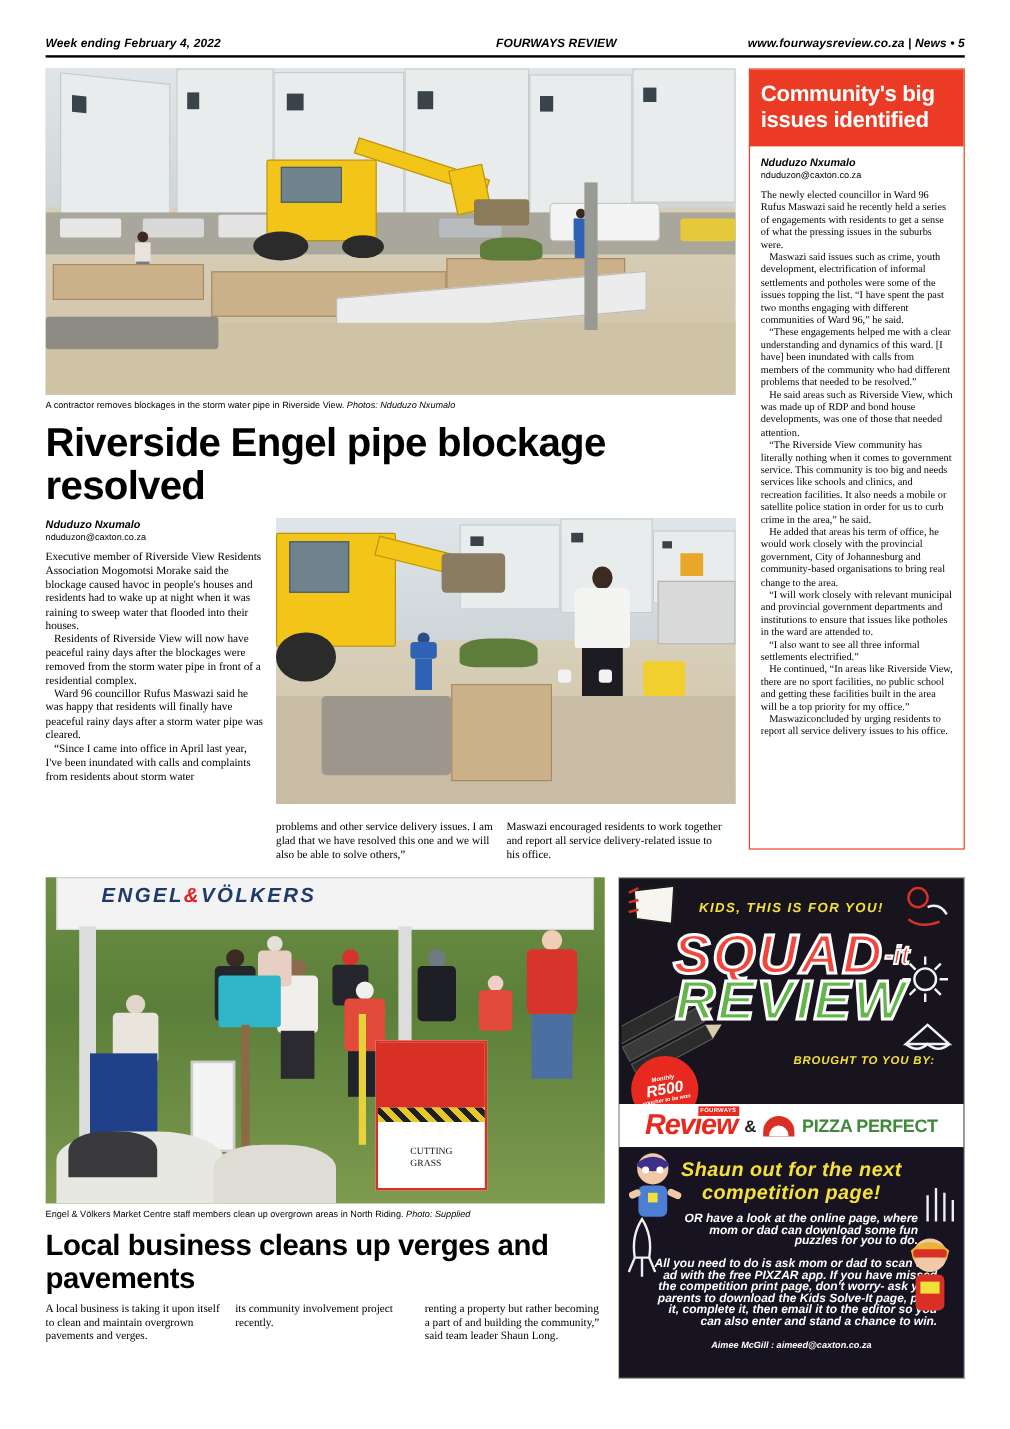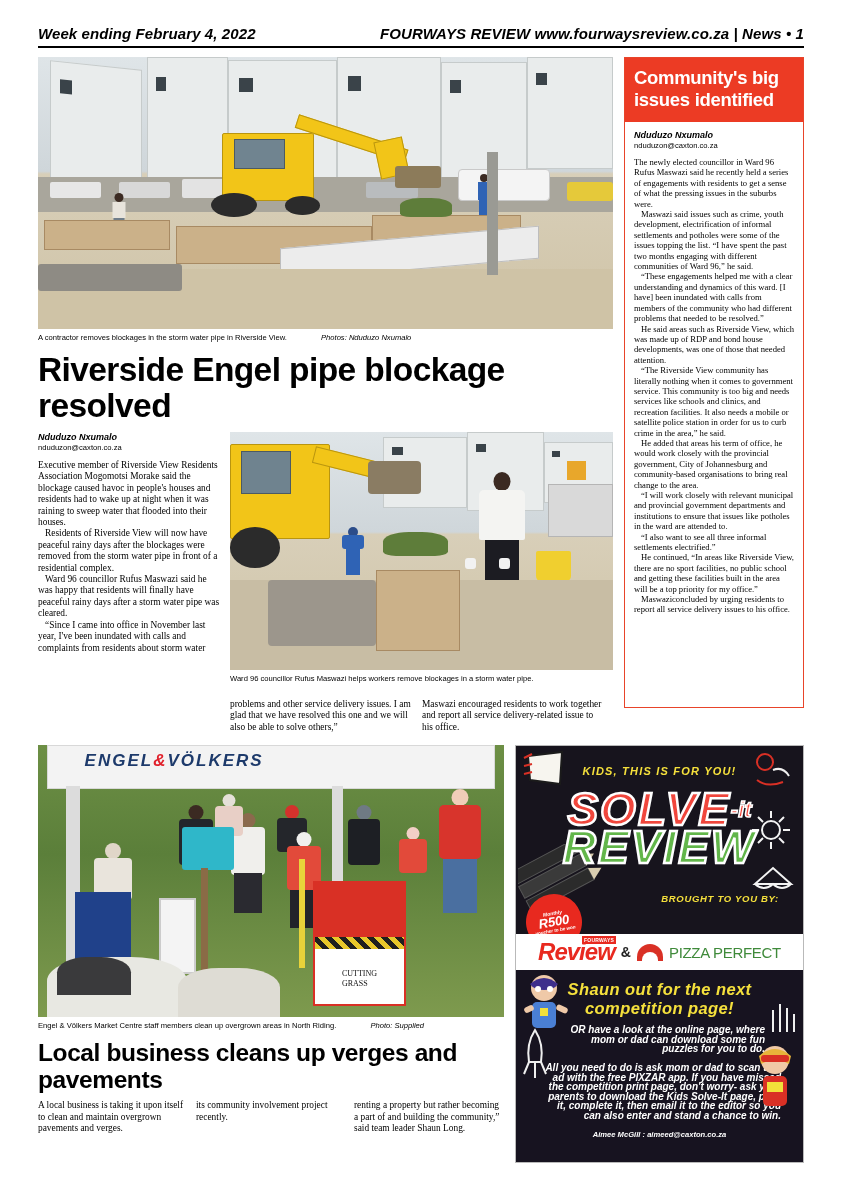--- a/index.html
+++ b/index.html
@@ -12,35 +12,35 @@
     position: relative;
     overflow: hidden;
   }
   .page { position:absolute; left:0; top:0; width:842px; height:1191px; padding: 26px 38px 20px 38px; }
 
   
   .masthead { display:flex; align-items:flex-end; justify-content:space-between;
               border-bottom: 2.5px solid #000; padding-bottom: 4px; height: 22px; }
   .mh-left, .mh-center, .mh-right {
     font-family:"Liberation Sans", sans-serif; font-weight:bold; font-style:italic;
-    font-size:15px; letter-spacing:0.1px; white-space:nowrap; color:#000;
+    font-size:10px; letter-spacing:0.1px; white-space:nowrap; color:#000;
   }
   .mh-center { flex: 0 0 auto; margin-left: 120px; }
   .mh-right { text-align:right; }
 
   
   .body-wrap { display:flex; gap:11px; margin-top:9px; }
   .left-col { width: 575px; }
   .right-col { width: 180px; }
 
   
   .photo { width:100%; position:relative; overflow:hidden; background:#cbd0d4; }
   .caption { font-family:"Liberation Sans", sans-serif; font-size:7.6px; line-height:11px;
              padding-top:3px; color:#000; }
-  .caption i { font-style:italic;margin-left:32px; }
+  .caption i { font-style:italic; }
 
   .hero { height: 272px; }
   .headline {
     font-family:"Liberation Sans", sans-serif; font-weight:bold;
     font-size:33.5px; line-height:36px; letter-spacing:-0.6px;
     margin: 9px 0 8px 0;
   }
 
   .art-row { display:flex; gap:10px; }
   .art-col { width: 182px; }
@@ -102,21 +102,21 @@
               justify-content:center; gap:6px; }
   .brand-review { position:relative; font-family:"Liberation Sans", sans-serif; font-weight:bold;
                   font-size:24px; color:#e8291f; font-style:italic; letter-spacing:-1px; }
   .brand-sup { position:absolute; top:-2px; left:44px; background:#e8291f; color:#fff;
                font-size:5px; padding:1px 2px; font-style:normal; letter-spacing:0.2px; }
   .brand-amp { font-family:"Liberation Sans", sans-serif; font-weight:bold; font-size:14px; color:#222; }
   .pizza-arc { width:26px; height:17px; border-radius:16px 16px 0 0; background:#d93025;
                position:relative; overflow:hidden; }
   .pizza-arc:after { content:""; position:absolute; left:5px; bottom:0; width:16px; height:9px;
                      border-radius:10px 10px 0 0; background:#fff; }
-  .brand-pizza { font-family:"Liberation Sans", sans-serif; font-weight:normal; font-size:15px;
+  .brand-pizza { font-family:"Liberation Sans", sans-serif; font-weight:bold; font-size:15px;
                  color:#3f8a3a; letter-spacing:-0.3px; }
   .ad-bottom { position:relative; height:192px; background:#171320; padding:10px 16px; }
   .ad-look { text-align:center; font-family:"Liberation Sans", sans-serif; font-weight:bold;
              font-style:italic; font-size:16.5px; line-height:19px; color:#f5e03c; letter-spacing:0.4px; }
   .ad-p { text-align:right; font-family:"Liberation Sans", sans-serif; font-weight:bold;
           font-style:italic; color:#ffffff; font-size:10px; line-height:9.6px; margin-top:7px;
           padding:0 22px; }
   .ad-p2 { padding:0 6px; margin-top:9px; }
   .ad-email { text-align:center; font-family:"Liberation Sans", sans-serif; font-weight:bold;
               font-style:italic; color:#ffffff; font-size:7.6px; margin-top:9px; }
@@ -145,21 +145,21 @@
   .sign { position:absolute; background:#fff; border:2px solid #d93025; }
 </style>
 </head>
 <body>
 
 <div class="page">
 
   <div class="masthead">
     <div class="mh-left">Week ending February 4, 2022</div>
     <div class="mh-center">FOURWAYS REVIEW</div>
-    <div class="mh-right">www.fourwaysreview.co.za | News • 1</div>
+    <div class="mh-right">www.fourwaysreview.co.za | News • 5</div>
   </div>
 
   <div class="body-wrap">
 
     <div class="left-col">
 
       <div class="photo hero">
         <div class="ph-sky"></div>
         <div class="bld" style="left:2%;top:3%;width:16%;height:46%;transform:skewY(6deg);"></div>
         <div class="bld" style="left:19%;top:0%;width:14%;height:50%;"></div>
@@ -209,21 +209,21 @@
       <div class="headline">Riverside Engel pipe blockage resolved</div>
 
       <div class="art-row">
         <div class="art-col">
           <div class="byline-name">Nduduzo Nxumalo</div>
           <div class="byline-mail">nduduzon@caxton.co.za</div>
           <div class="bodytext">
             <p>Executive member of Riverside View Residents Association Mogomotsi Morake said the blockage caused havoc in people's houses and residents had to wake up at night when it was raining to sweep water that flooded into their houses.</p>
             <p>Residents of Riverside View will now have peaceful rainy days after the blockages were removed from the storm water pipe in front of a residential complex.</p>
             <p>Ward 96 councillor Rufus Maswazi said he was happy that residents will finally have peaceful rainy days after a storm water pipe was cleared.</p>
-            <p>“Since I came into office in November last year, I've been inundated with calls and complaints from residents about storm water</p>
+            <p>“Since I came into office in April last year, I've been inundated with calls and complaints from residents about storm water</p>
           </div>
         </div>
 
         <div class="art-photo-col">
           <div class="photo photo2">
             <div class="ph-sky"></div>
             <div class="bld" style="left:40%;top:2%;width:22%;height:30%;"></div>
             <div class="bld" style="left:62%;top:0%;width:20%;height:33%;"></div>
             <div class="bld" style="left:82%;top:4%;width:18%;height:26%;"></div>
             <div class="dig-body" style="left:0%;top:5%;width:26%;height:40%;"></div>
@@ -244,21 +244,20 @@
               <div class="bd" style="top:68px;width:34px;height:62px;background:#1c1c22;"></div>
               <div style="position:absolute;left:-6px;top:86px;width:11px;height:11px;background:#f2f2f2;border-radius:3px;"></div>
               <div style="position:absolute;left:28px;top:86px;width:11px;height:11px;background:#f2f2f2;border-radius:3px;"></div>
             </div>
             <div style="position:absolute;left:80%;top:50%;width:9%;height:13%;background:#f0cf2f;border-radius:2px 2px 6px 6px;"></div>
             <div style="position:absolute;left:0;bottom:0;width:100%;height:38%;background:#c8bda4;"></div>
             <div class="brick" style="left:38%;top:58%;width:22%;height:34%;"></div>
             <div style="position:absolute;left:10%;top:62%;width:28%;height:28%;background:#9c968c;border-radius:4px;"></div>
             <div class="veg" style="left:40%;top:42%;width:17%;height:10%;"></div>
           </div>
-          <div class="caption">Ward 96 councillor Rufus Maswazi helps workers remove blockages in a storm water pipe.</div>
         </div>
       </div>
 
       <div class="three-col">
         <div></div>
         <div class="bodytext">
           <p>problems and other service delivery issues. I am glad that we have resolved this one and we will also be able to solve others,”</p>
         </div>
         <div class="bodytext">
           <p>Maswazi encouraged residents to work together and report all service delivery-related issue to his office.</p>
@@ -405,21 +404,21 @@
               <rect x="4" y="24" width="70" height="13" fill="#3a3a3a" stroke="#555"></rect>
               <rect x="4" y="40" width="70" height="13" fill="#2b2b2b" stroke="#555"></rect>
               <polygon points="74,8 86,14 74,21" fill="#d9cdb0"></polygon>
               <polygon points="74,24 86,30 74,37" fill="#d9cdb0"></polygon>
               <polygon points="74,40 86,46 74,53" fill="#d9cdb0"></polygon>
             </g>
           </svg>
 
           <div class="ad-kids">KIDS, THIS IS FOR YOU!</div>
           <div class="ad-solve">
-            <span class="solve-word">SOLVE</span><span class="it-word">-it</span>
+            <span class="solve-word">SQUAD</span><span class="it-word">-it</span>
             <span class="squad-word">REVIEW</span>
           </div>
           <div class="ad-brought">BROUGHT TO YOU BY:</div>
 
           <div class="voucher">
             <div class="v1">Monthly</div>
             <div class="v2">R500</div>
             <div class="v3">voucher to be won</div>
           </div>
         </div>

